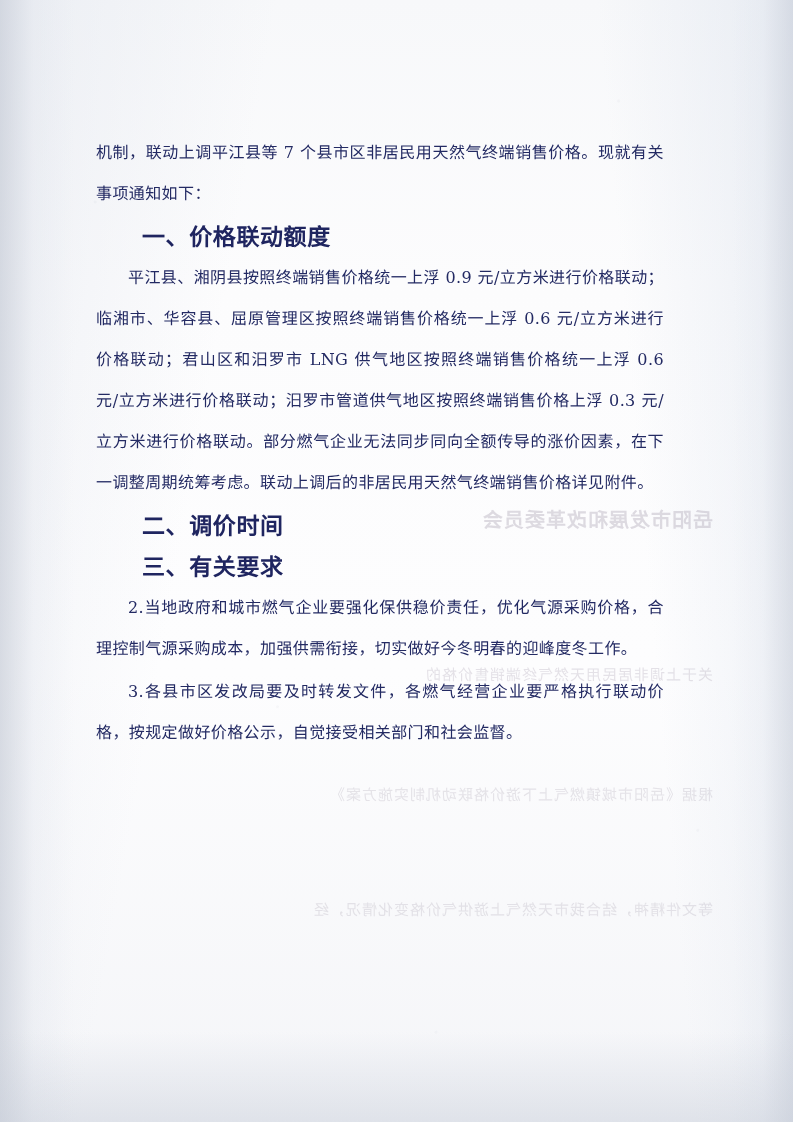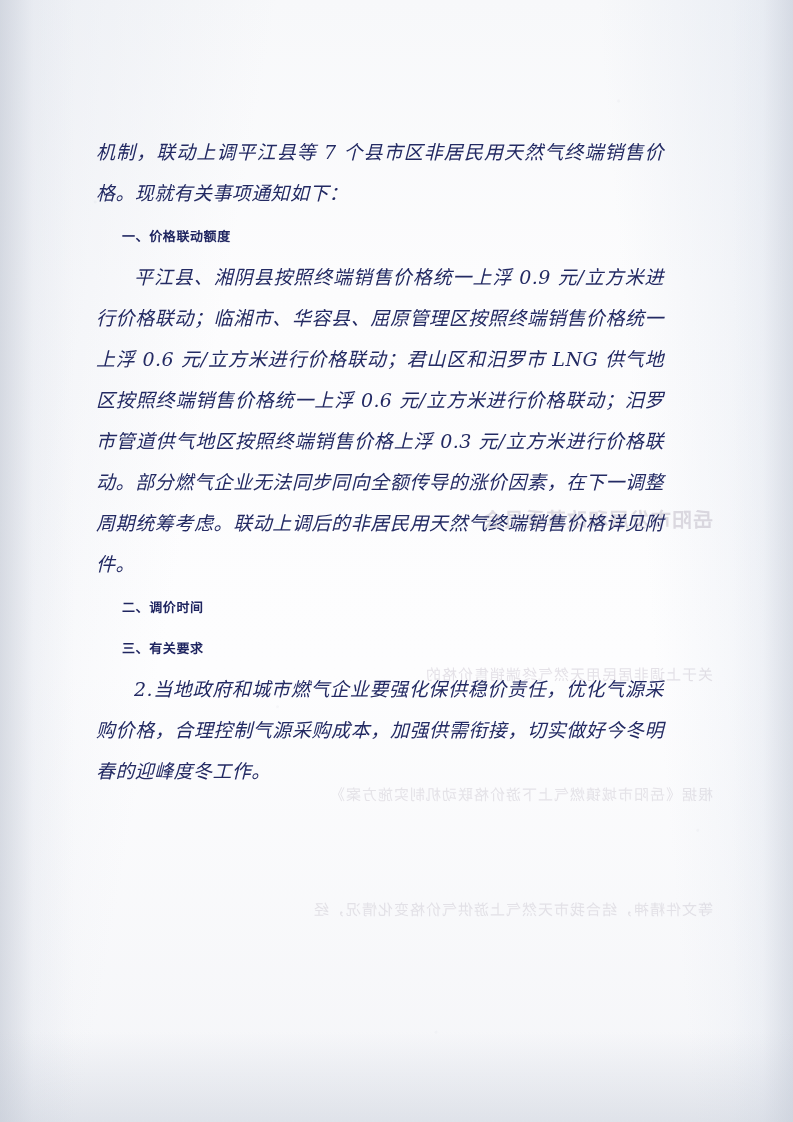--- a/index.html
+++ b/index.html
@@ -80,32 +80,31 @@
   .bleed-4 { top: 895px; font-size: 15px; color: rgba(150,140,160,0.22); }
 
   .content {
     position: absolute;
     left: 96px;
     top: 132px;
     width: 584px;
     color: #20215a;
   }
   .para {
-    font-size: 19px;
+    font-size: 16px;
     line-height: 41px;
     letter-spacing: 0.4px;
     margin: 0 16px 2px 0;
     text-align: justify;
     text-justify: inter-ideograph;
     color: #232a63;
-    font-style: italic;
   }
   .indent { text-indent: 2em; }
   .heading {
-    font-size: 13px;
+    font-size: 23px;
     line-height: 41px;
     letter-spacing: 0.6px;
     font-weight: bold;
     text-indent: 2em;
     margin: 0;
     color: #1f2560;
   }
 </style>
 </head>
 <body>
@@ -130,15 +129,16 @@
     <p class="para indent">平江县、湘阴县按照终端销售价格统一上浮 0.9 元/立方米进行价格联动；临湘市、华容县、屈原管理区按照终端销售价格统一上浮 0.6 元/立方米进行价格联动；君山区和汨罗市 LNG 供气地区按照终端销售价格统一上浮 0.6 元/立方米进行价格联动；汨罗市管道供气地区按照终端销售价格上浮 0.3 元/立方米进行价格联动。部分燃气企业无法同步同向全额传导的涨价因素，在下一调整周期统筹考虑。联动上调后的非居民用天然气终端销售价格详见附件。</p>
 
     <p class="heading">二、调价时间</p>
 
 
     <p class="heading">三、有关要求</p>
 
 
     <p class="para indent">2.当地政府和城市燃气企业要强化保供稳价责任，优化气源采购价格，合理控制气源采购成本，加强供需衔接，切实做好今冬明春的迎峰度冬工作。</p>
 
+    <p class="para indent">3.各县市区发改局要及时转发文件，各燃气经营企业要严格执行联动价格，按规定做好价格公示，自觉接受相关部门和社会监督。</p>
 
   </div>
 </div>
 
 </body></html>

